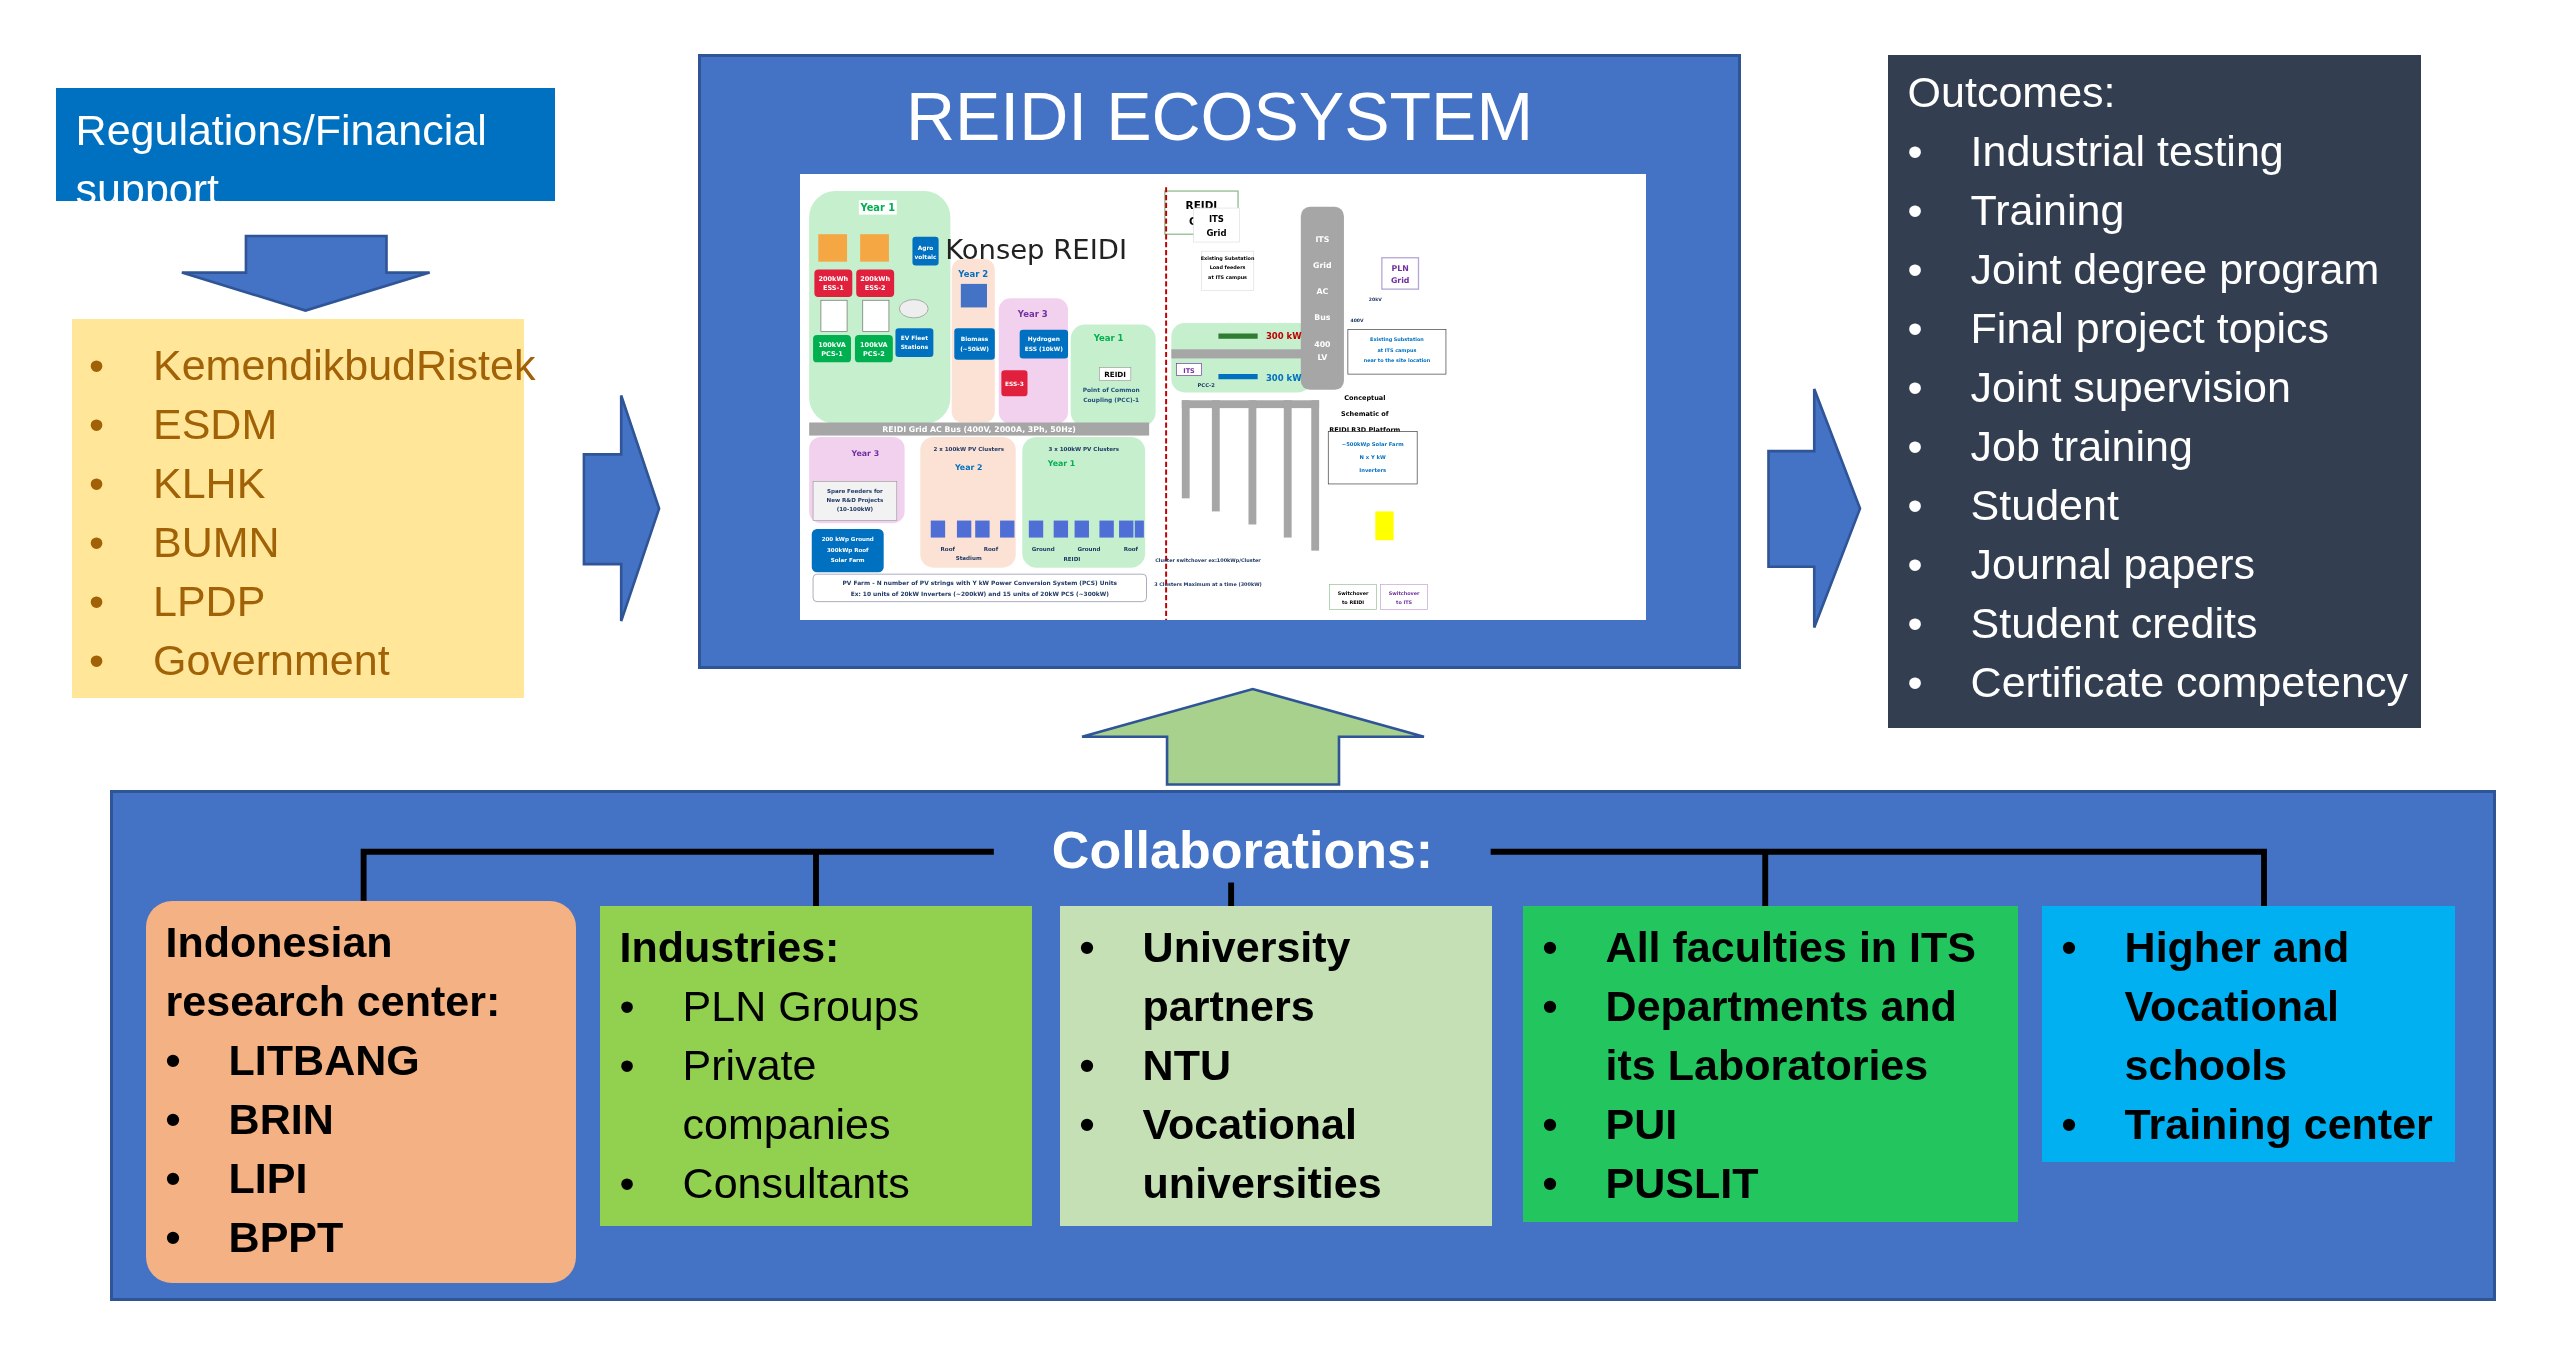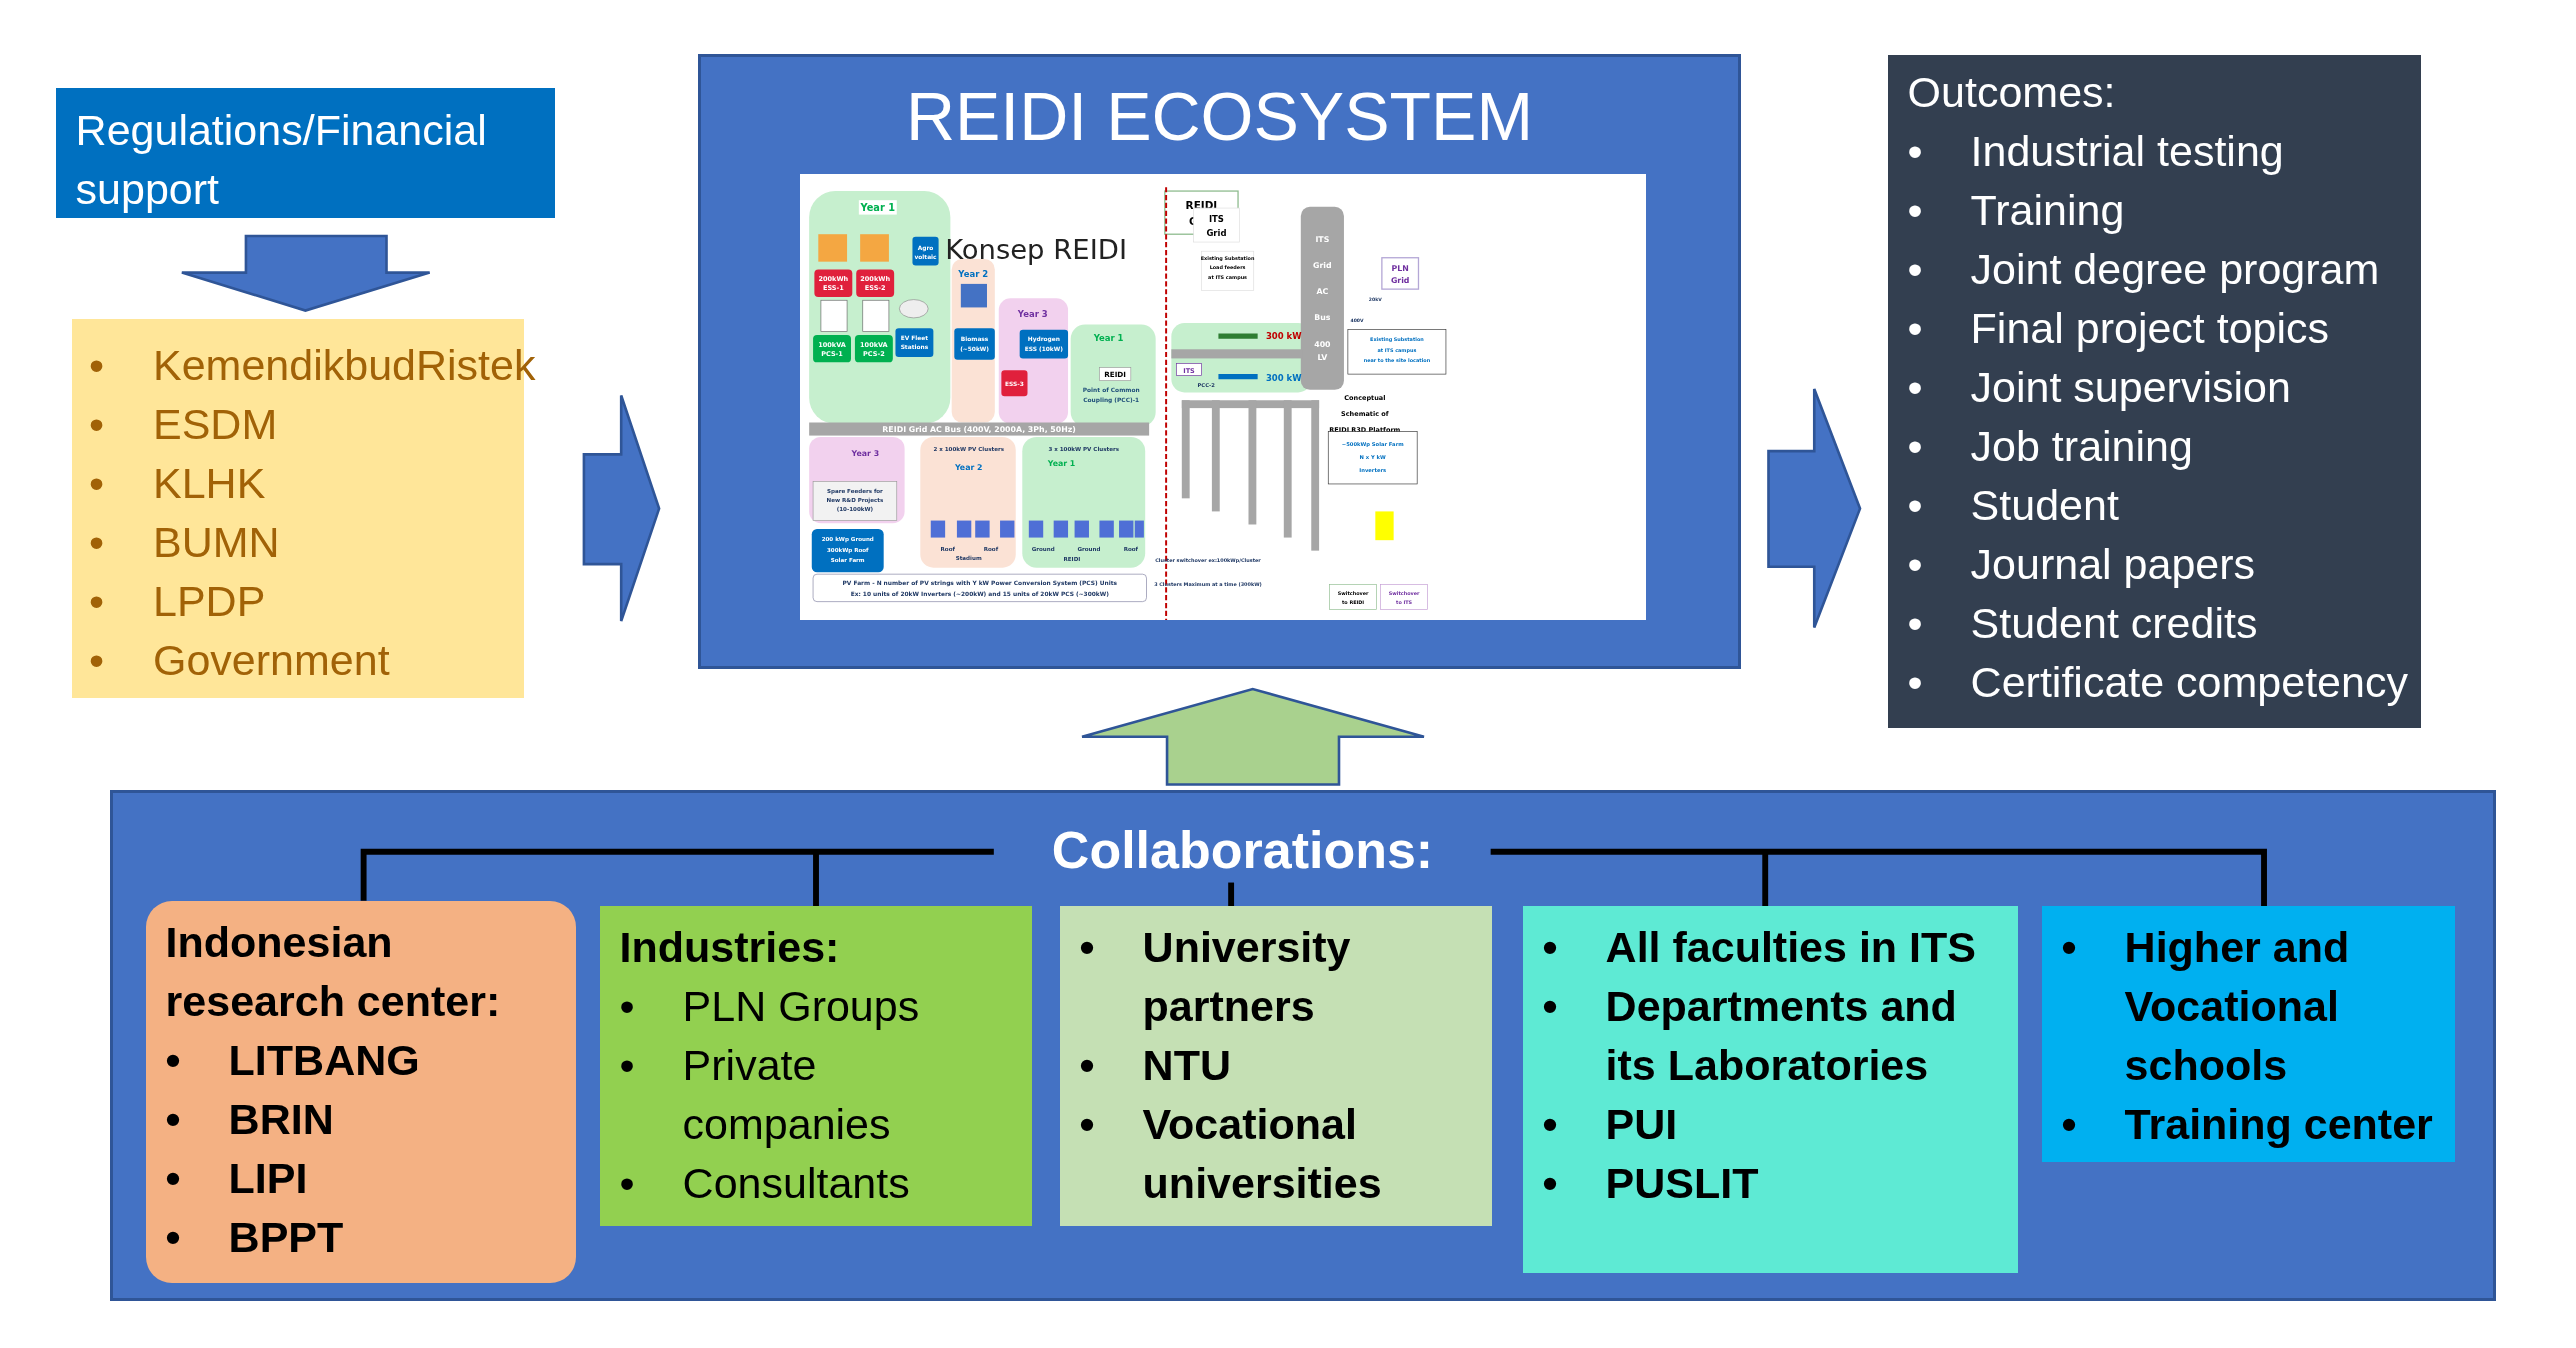--- a/index.html
+++ b/index.html
@@ -4,21 +4,21 @@
 <style>
   * { margin:0; padding:0; box-sizing:border-box; }
   html, body { width:2576px; height:1348px; background:#ffffff; overflow:hidden; }
   body { position:relative; font-family:"Liberation Sans", "DejaVu Sans", sans-serif; }
   .abs { position:absolute; }
   ul.blist { list-style:none; }
   ul.blist li { position:relative; padding-left:63px; }
   ul.blist li::before { content:"\2022"; position:absolute; left:14.4px; }
 
   
-  #reg-box { left:56px; top:88px; width:499px; height:130px; background:#0070C0; color:#fff;
+  #reg-box { left:56px; top:88px; width:499px; height:113px; background:#0070C0; color:#fff;
     font-size:43px; line-height:59px; padding:13px 0 0 19.6px; }
 
   
   #fund-box { left:56px; top:319px; width:452px; height:379px; background:#FFE699; color:#a16207;
     font-size:43px; line-height:59px; padding:17px 6.5px 0 0;margin-left:16px; }
   #fund-box ul.blist li { padding-left:81px; }
   #fund-box ul.blist li::before { left:17px; }
 
   
   #central-box { left:698px; top:54px; width:1043px; height:615px; background:#4472C4;
@@ -35,21 +35,21 @@
   
   #collab-box { left:110px; top:790px; width:2386px; height:511px; background:#4472C4; border:3.3px solid #2F5597; }
   #collab-title { left:935px; top:808px; width:615px; text-align:center; color:#fff; font-size:52px; font-weight:bold; line-height:85px; }
   .cbox { position:absolute; font-size:43px; line-height:59px; color:#000; padding:11.8px 6.5px 0 19.6px; }
   .cbox ul.blist li { padding-left:63px; }
   .cbox ul.blist li::before { left:0; }
   #box-research { left:146px; top:901px; width:430px; height:382px; background:#F4B183; font-weight:bold;border-radius:26px; }
   #box-industry { left:600px; top:906px; width:432px; height:320px; background:#92D050; }
   #box-industry .hd { font-weight:bold; }
   #box-univ { left:1060px; top:906px; width:432px; height:320px; background:#C5E0B4;font-weight:bold; }
-  #box-its { left:1523px; top:906px; width:495px; height:367px; background:#5eead4; font-weight:bold; }
+  #box-its { left:1523px; top:906px; width:495px; height:316px; background:#22c55e; font-weight:bold; }
   #box-voc { left:2042px; top:906px; width:413px; height:256px; background:#00B0F0; font-weight:bold; }
 
   svg.overlay { position:absolute; left:0; top:0; }
   .sch-text { font-family:"DejaVu Sans", sans-serif; font-weight:bold; }
 </style>
 </head>
 <body>
 
 <svg class="overlay" width="2576" height="1348" viewBox="0 0 3940 2062">
   <polygon points="376,361 591,361 591,417 657,417 467,475 278,417 376,417" fill="#4472C4" stroke="#2F5597" stroke-width="4"></polygon>

